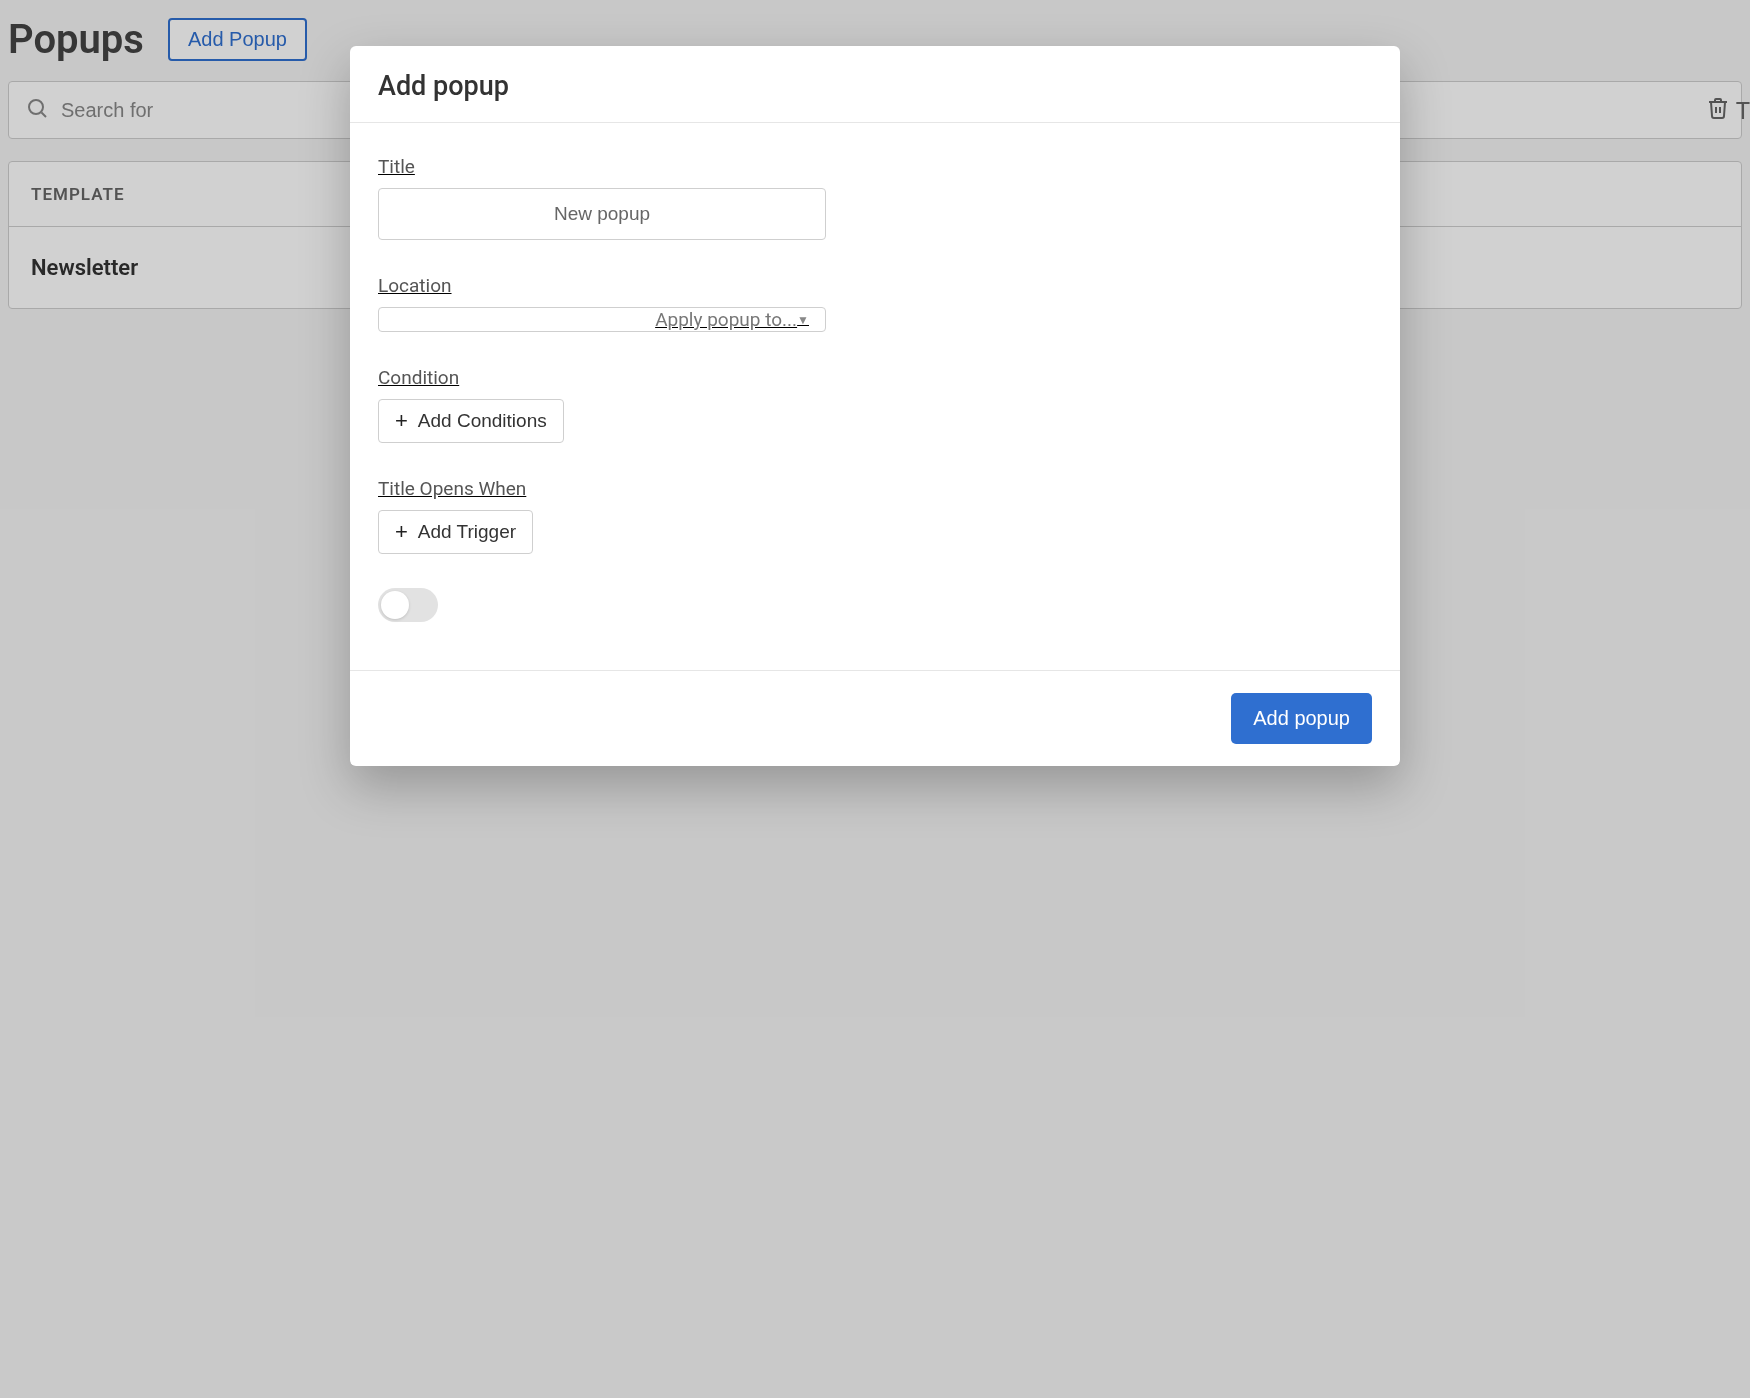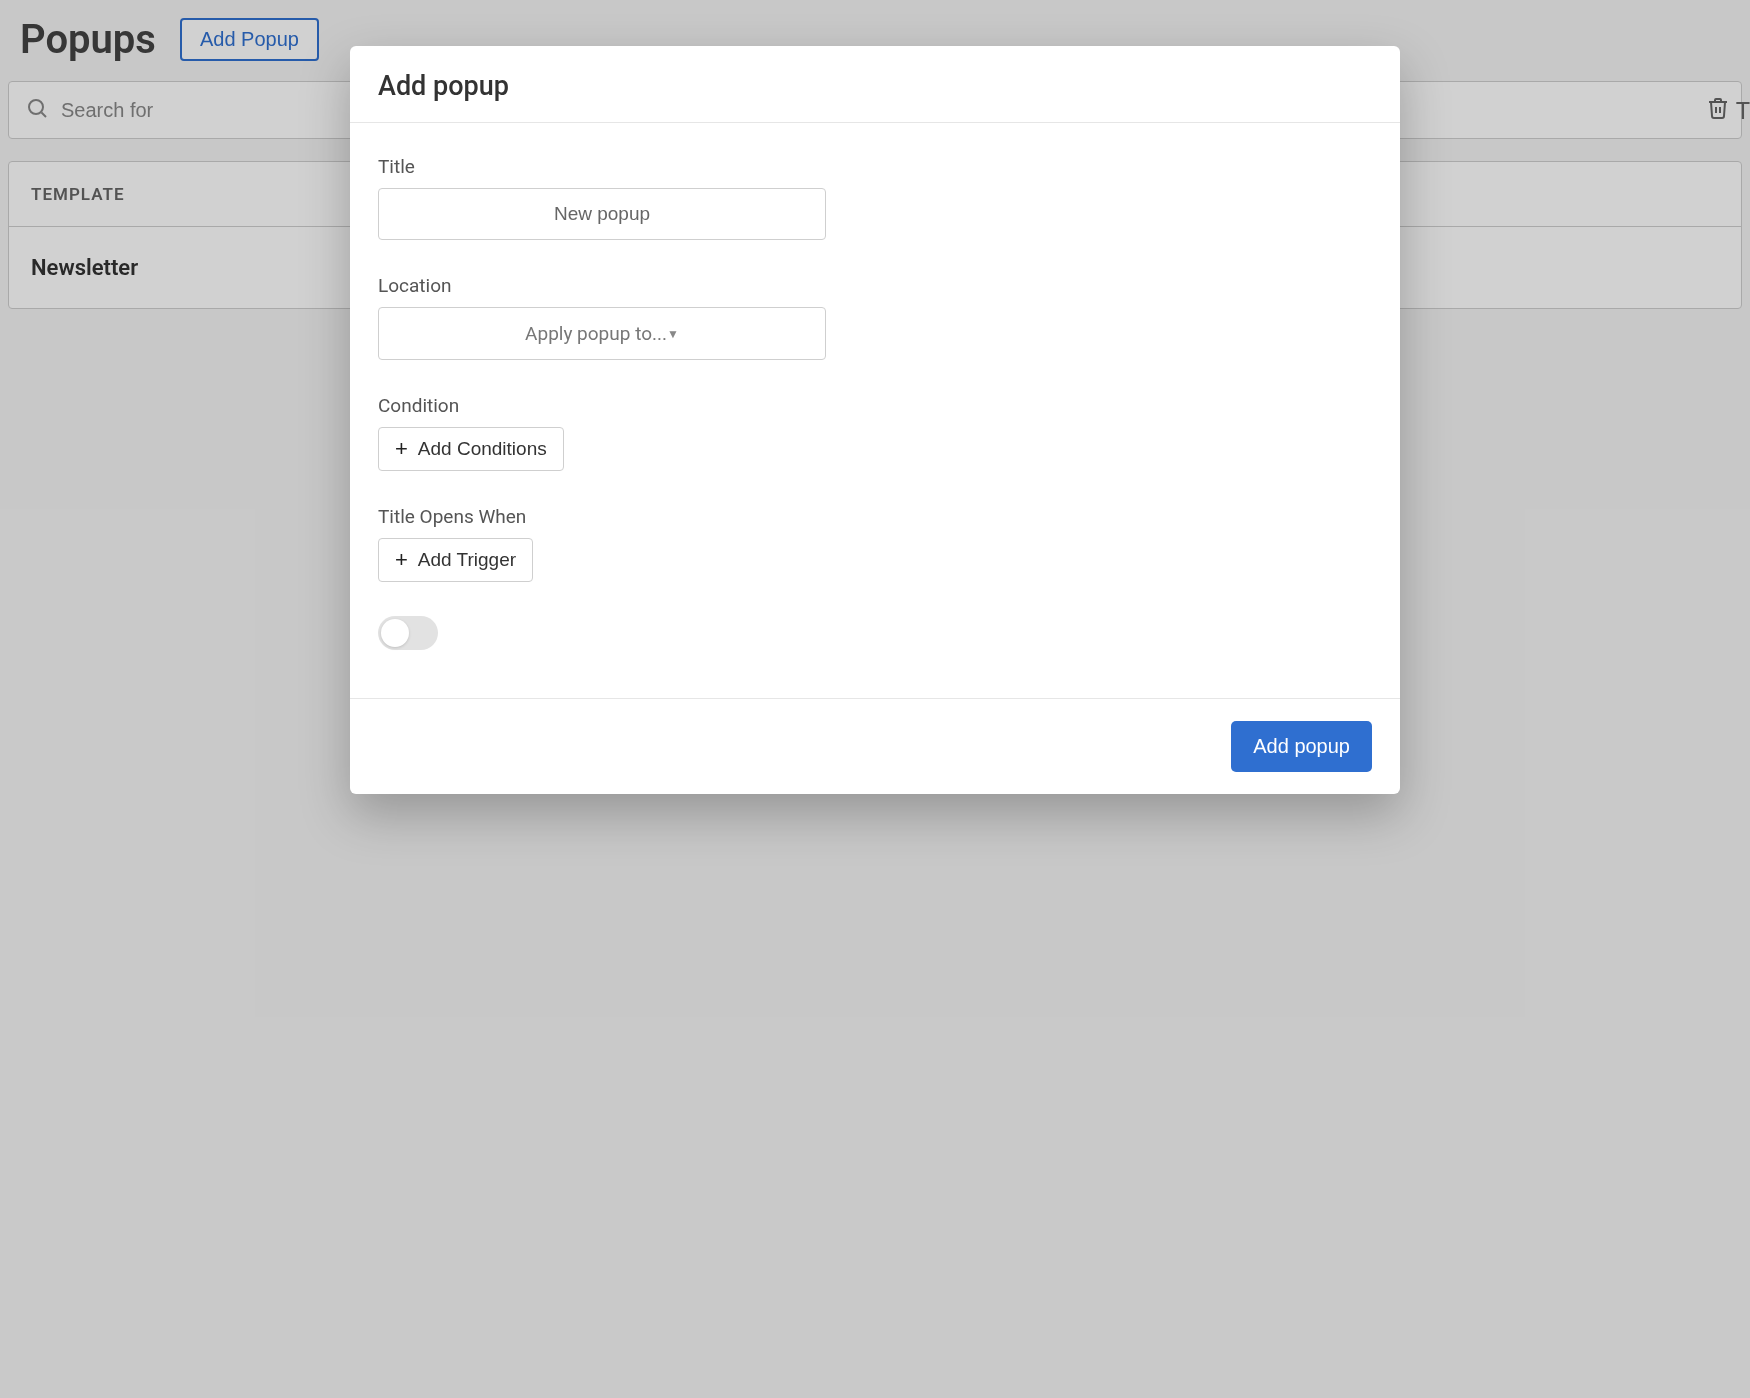--- a/index.html
+++ b/index.html
@@ -15,21 +15,20 @@
   .page-bg {
     position: absolute;
     inset: 0;
     padding: 16px 8px;
   }
   .page-header {
     display: flex;
     align-items: center;
     gap: 24px;
     margin-bottom: 18px;
-    margin-left: 12px;
   }
   .page-title {
     font-size: 40px;
     font-weight: 600;
     color: #444;
   }
   .add-popup-btn-bg {
     border: 2px solid #2f6fd0;
     color: #2f6fd0;
     background: #fff;
@@ -112,20 +111,21 @@
     padding: 24px 28px 20px 28px;
     border-bottom: 1px solid #e6e6e6;
   }
   .modal-title {
     font-size: 27px;
     font-weight: 500;
     color: #333;
   }
   .modal-body {
     padding: 32px 28px 14px 28px;
+    text-decoration: underline;
   }
   .field {
     margin-bottom: 34px;
   }
   .field-label {
     font-size: 19px;
     color: #555;
     margin-bottom: 10px;
   }
   .text-input {
@@ -134,26 +134,26 @@
     border-radius: 4px;
     padding: 14px 16px;
     font-size: 19px;
     color: #666;
     text-align: center;
   }
   .select {
     width: 448px;
     border: 1px solid #cfcfcf;
     border-radius: 4px;
-    padding: 14px 16px;
+    padding: 0 16px;
     font-size: 19px;
     color: #777;
     display: flex;
     align-items: center;
-    justify-content: center;
+    justify-content: flex-end;
     cursor: pointer;
     background: #fff;
   }
   .select .caret { color: #888; font-size: 12px; }
 
   .outline-btn {
     display: inline-flex;
     align-items: center;
     gap: 10px;
     border: 1px solid #cfcfcf;

